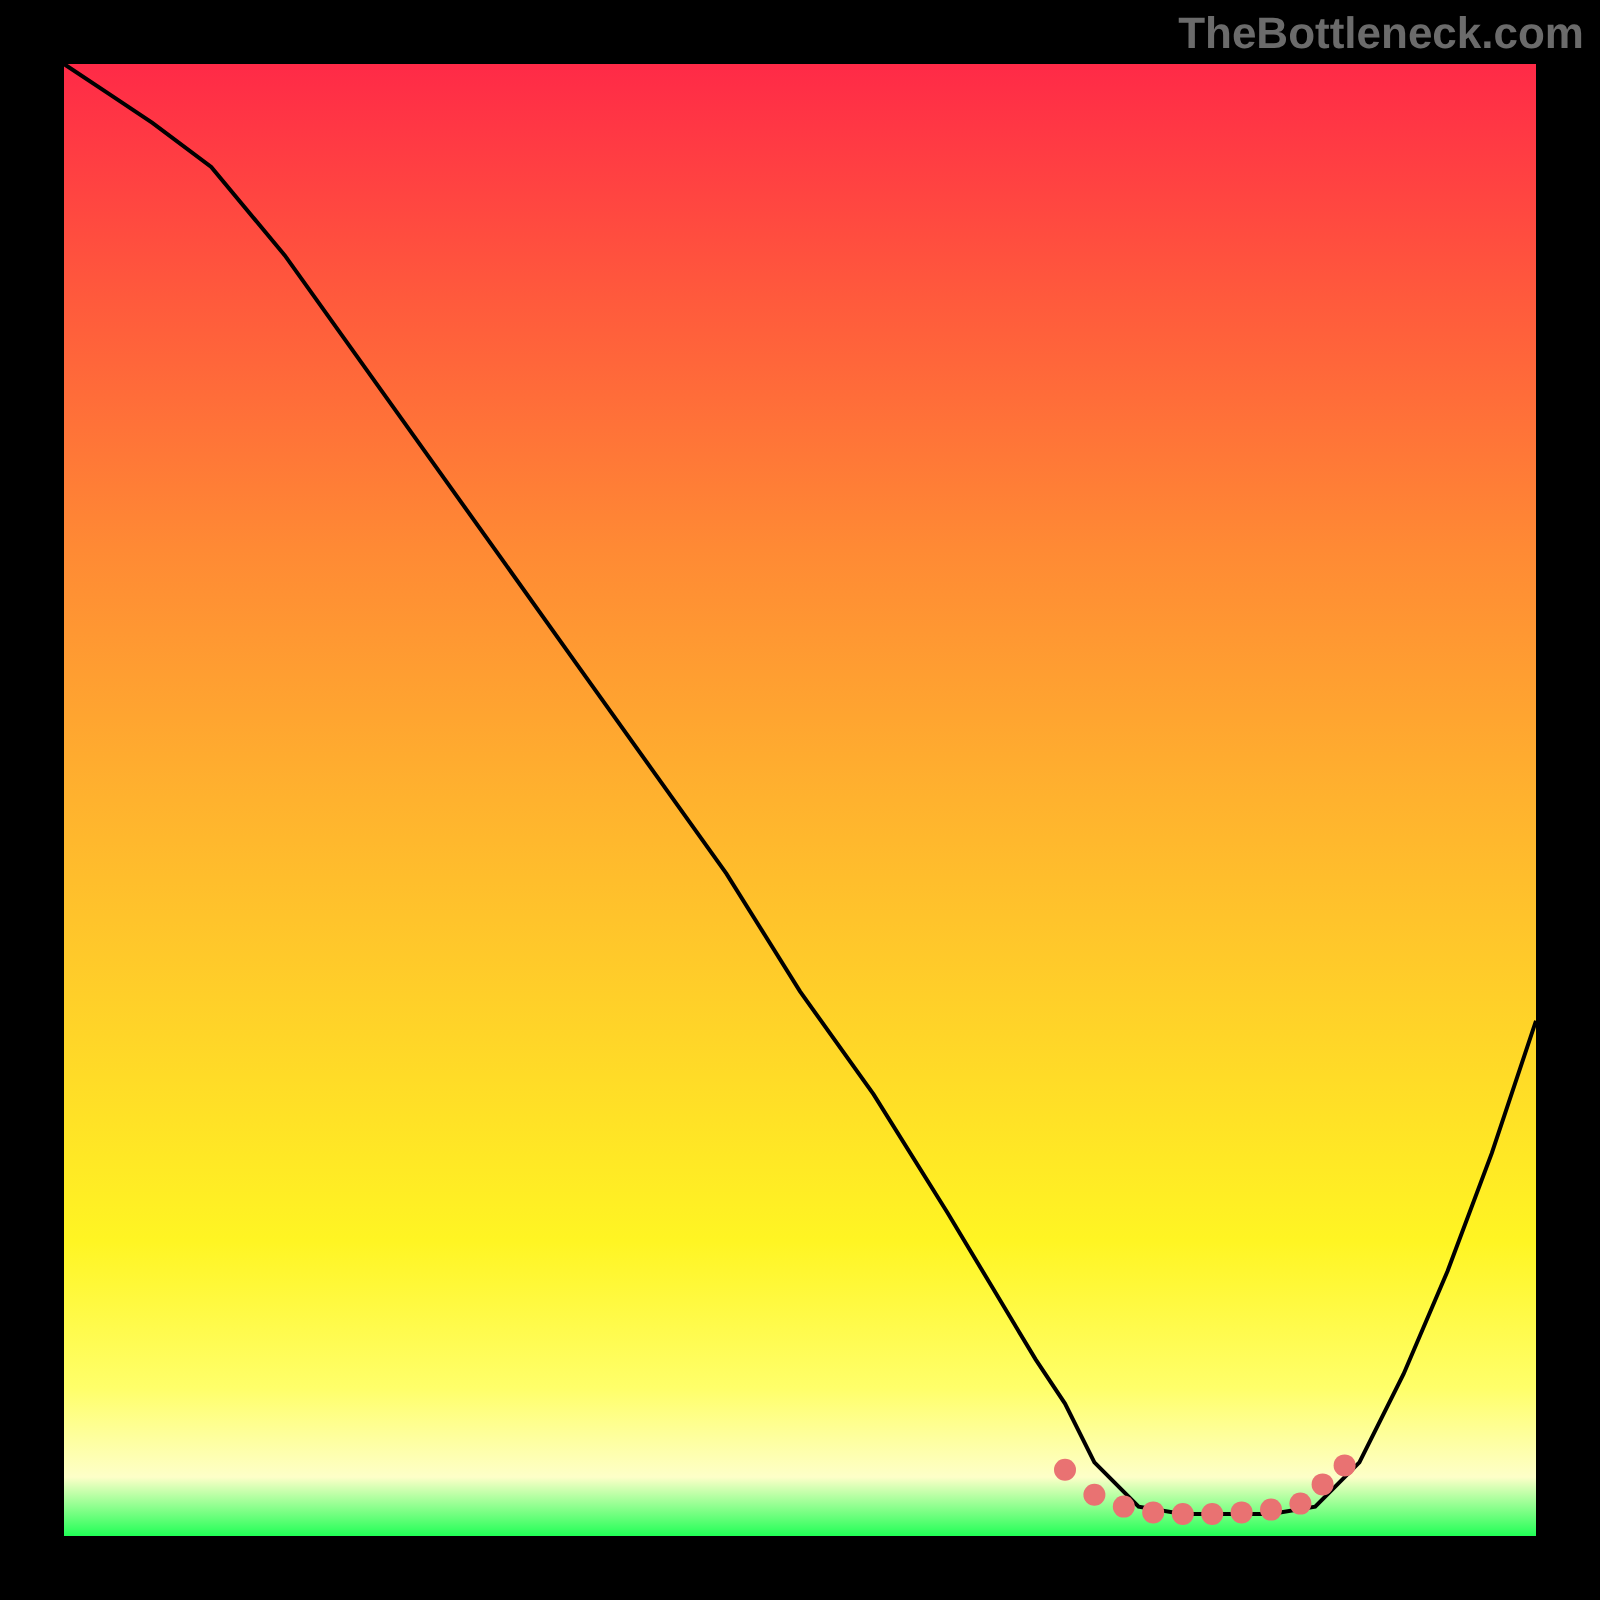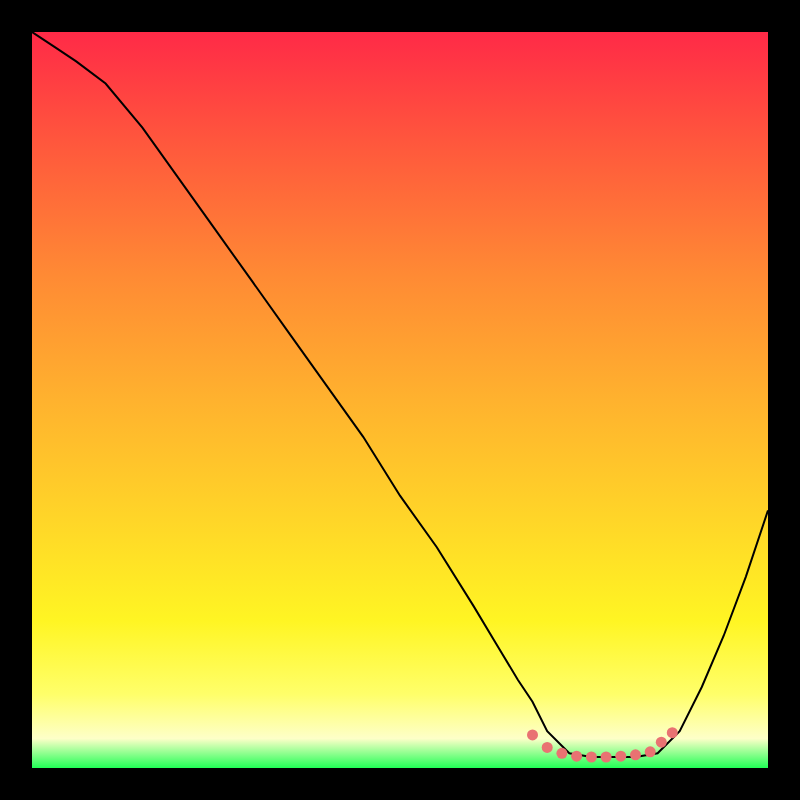--- a/index.html
+++ b/index.html
@@ -42,20 +42,21 @@
     width: 736px;
     height: 736px;
     z-index: 20;
     pointer-events: none;
   }
 </style>
 </head>
 <body>
 <div class="container">
 
+  <div class="watermark">TheBottleneck.com</div>
 
   <svg class="plot-area" viewBox="0 0 736 736" preserveAspectRatio="none">
     <defs>
       <linearGradient id="bgGrad" x1="0" y1="0" x2="0" y2="1">
         <stop id="g0" offset="0%" stop-color="#ff2a47"></stop>
         <stop id="g1" offset="16%" stop-color="#ff5a3c"></stop>
         <stop id="g2" offset="33%" stop-color="#ff8a34"></stop>
         <stop id="g3" offset="50%" stop-color="#ffb22e"></stop>
         <stop id="g4" offset="66%" stop-color="#ffd528"></stop>
         <stop id="g5" offset="80%" stop-color="#fff523"></stop>

